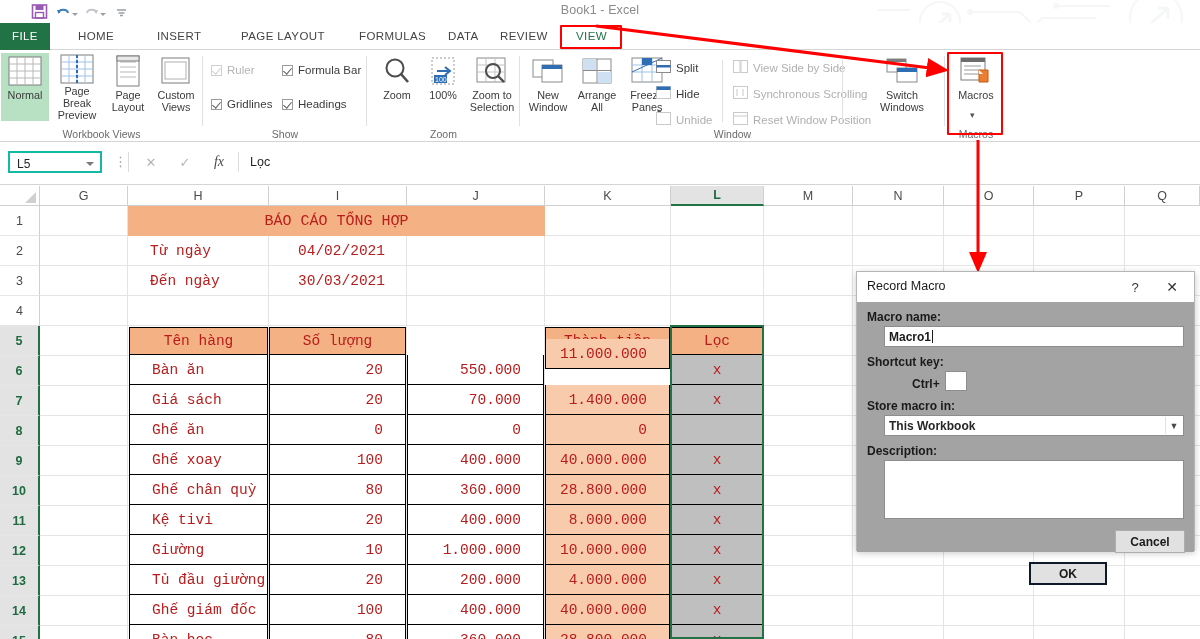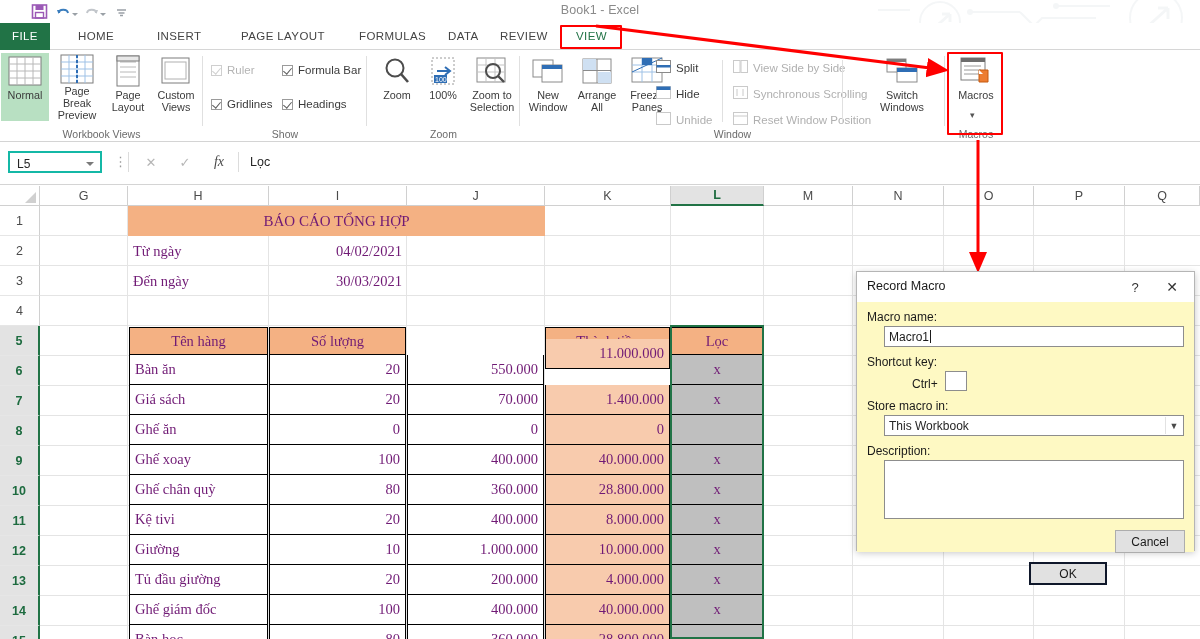--- a/index.html
+++ b/index.html
@@ -152,22 +152,22 @@
     background: #ffffff; border-right: 1px solid #d0d0d0; border-bottom: 1px solid #e6e6e6;
     font-size: 12.5px; color: #4b4b4b; display: flex; align-items: center; justify-content: center;
     cursor: default;
   }
   .rowhead.sel { background: #e3e3e3; color: #1d6b3f; font-weight: bold; border-right: 2px solid #217346; }
   .gline-v { position: absolute; width: 1px; background: #e4e4e4; }
   .gline-h { position: absolute; height: 1px; background: #e4e4e4; left: 40px; right: 0; }
 
   .cell {
     position: absolute; height: 30px; display: flex; align-items: center;
-    font-size: 14.5px; color: #701a75; padding: 0 5px; white-space: nowrap;
-    font-family: Liberation Serif, serif;
+    font-size: 14.5px; color: #b91c1c; padding: 0 22px; white-space: nowrap;
+    font-family: Liberation Mono, monospace;
   }
   .cell.right { justify-content: flex-end; }
   .cell.center { justify-content: center; }
 
   
   .selrect { position: absolute; border: 2px solid #217346; pointer-events: none; }
 
   
   .anno { position: absolute; pointer-events: none; }
 
@@ -177,21 +177,21 @@
     background: #f0f0f0; border: 1px solid #b5b5b5;
     box-shadow: 0 2px 7px rgba(0,0,0,.22);
   }
   .dlg-title {
     position: absolute; left: 0; top: 0; width: 100%; height: 30px;
     background: #ffffff; display: flex; align-items: center;
   }
   .dlg-title-text { position: absolute; left: 10px; top: 7px; font-size: 12.5px; color: #1a1a1a; }
   .dlg-help { position: absolute; right: 48px; top: 5px; width: 22px; height: 20px; display: flex; align-items: center; justify-content: center; font-size: 13px; color: #333; }
   .dlg-close { position: absolute; right: 8px; top: 5px; width: 28px; height: 20px; display: flex; align-items: center; justify-content: center; font-size: 14px; color: #333; }
-  .dlg-body { position: absolute; left: 0; top: 30px; width: 100%; height: 250px; background: #fef9c3; }
+  .dlg-body { position: absolute; left: 0; top: 30px; width: 100%; height: 250px; background: #a3a3a3; font-weight: bold; }
   .dlg-label { position: absolute; font-size: 12px; color: #1a1a1a; }
   .dlg-input {
     position: absolute; background: #ffffff; border: 1px solid #8d8d8d;
     font-size: 12px; color: #1a1a1a; display: flex; align-items: center; padding-left: 4px;
   }
   .dlg-input .caretbar { display: inline-block; width: 1px; height: 13px; background: #1a1a1a; margin-left: 1px; }
   .dlg-combo { position: absolute; background: #ffffff; border: 1px solid #8d8d8d; font-size: 12px; display: flex; align-items: center; padding-left: 4px; }
   .combo-arrow { position: absolute; right: 1px; top: 1px; bottom: 1px; width: 17px; background: #ffffff; display: flex; align-items: center; justify-content: center; color: #4a4a4a; font-size: 9px; border-left: 1px solid #e2e2e2; }
   .dlg-btn {
     position: absolute; height: 23px; background: #e1e1e1; border: 1px solid #adadad;

